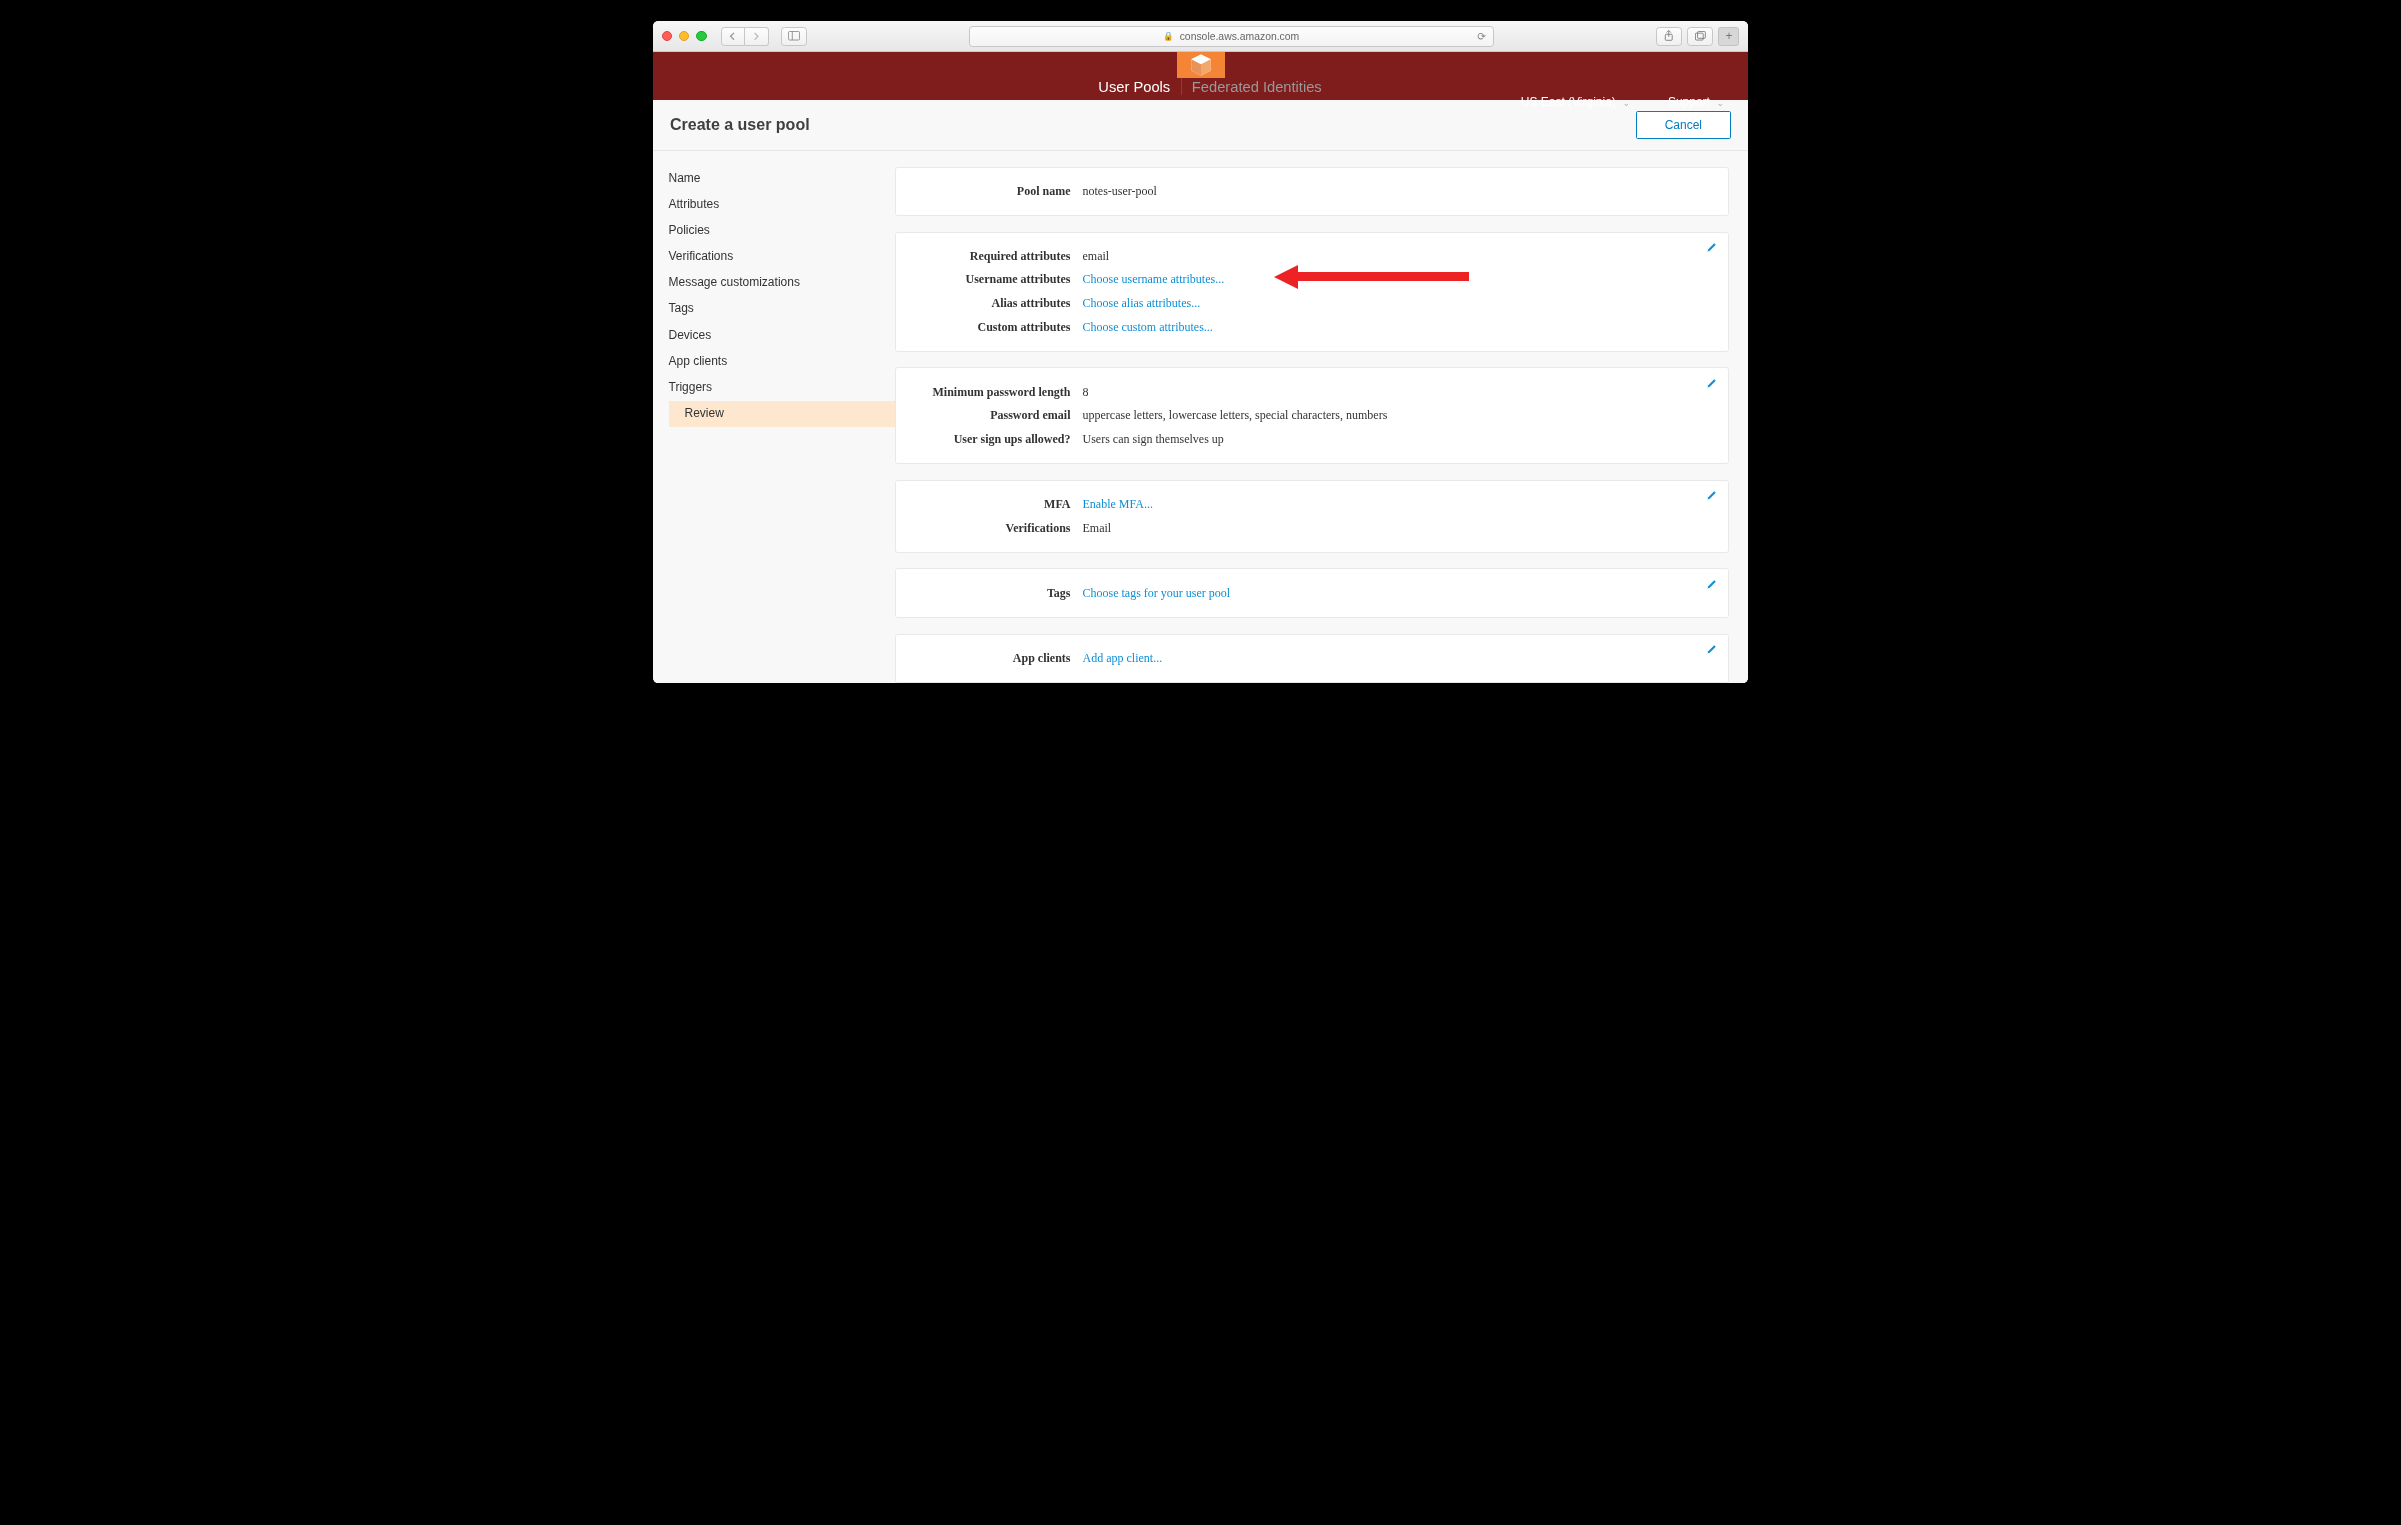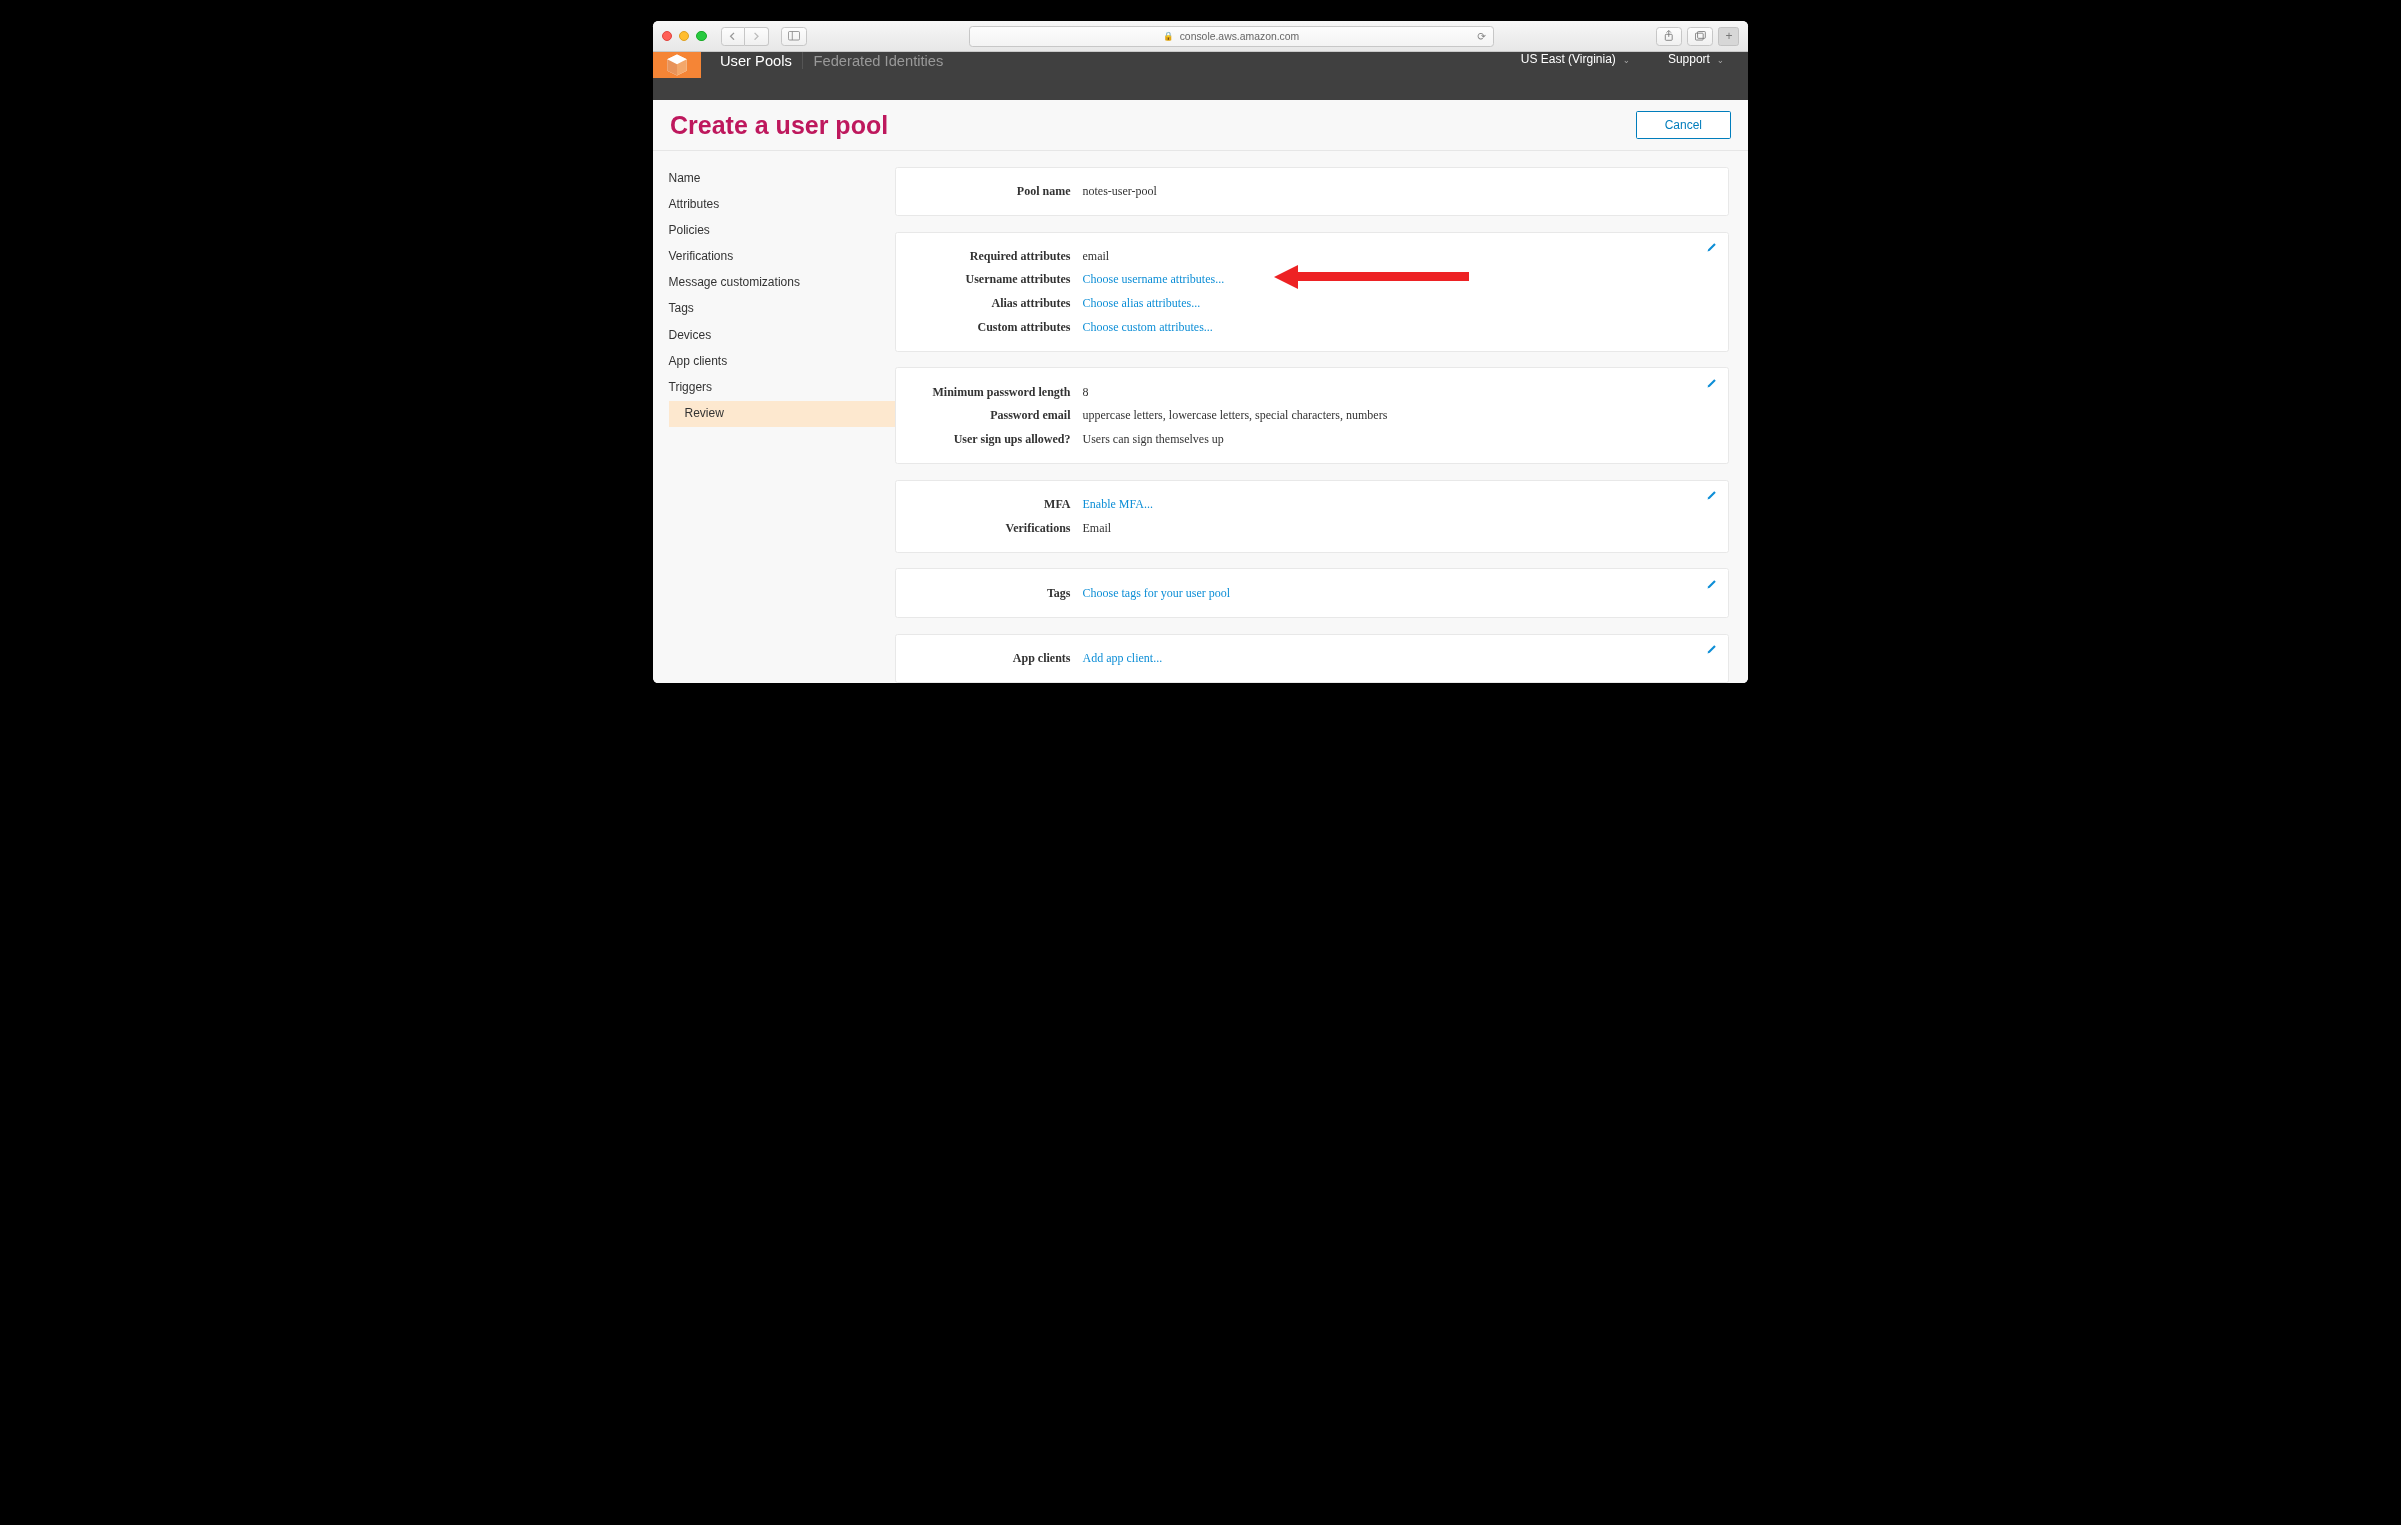--- a/index.html
+++ b/index.html
@@ -83,24 +83,25 @@
     border: 0.9px solid #c2c2c2;
     border-radius: 2.6px;
     display: flex; align-items: center; justify-content: center;
     color: #777;
     font-size: 12px;
   }
 
   
   .aws-header {
     height: 48px;
-    background: #404040;
-    display: flex;
-    align-items: flex-start;
+    background: #7f1d1d;
+    display: flex;
+    align-items: center;
     color: #fff;
+    flex-direction: column;
   }
   .aws-logo {
     width: 48px;
     background: #f58536;
     display: flex; align-items: center; justify-content: center;
   }
   .aws-logo svg { width: 26px; height: 26px; }
   .aws-nav {
     display: flex; align-items: center;
     padding-left: 19px;
@@ -121,23 +122,23 @@
   
   .subheader {
     height: 51px;
     background: #f8f8f8;
     border-bottom: 0.9px solid #e6e6e6;
     display: flex;
     align-items: center;
     padding: 0 17px;
   }
   .subheader h1 {
-    font-size: 25px;
+    font-size: 16px;
     font-weight: 600;
-    color: #be185d;
+    color: #404040;
   }
   .cancel-btn {
     margin-left: auto;
     border: 0.9px solid #007dbc;
     color: #007dbc;
     background: #fff;
     padding: 6px 28px;
     border-radius: 1.7px;
     font-size: 12px;
   }

